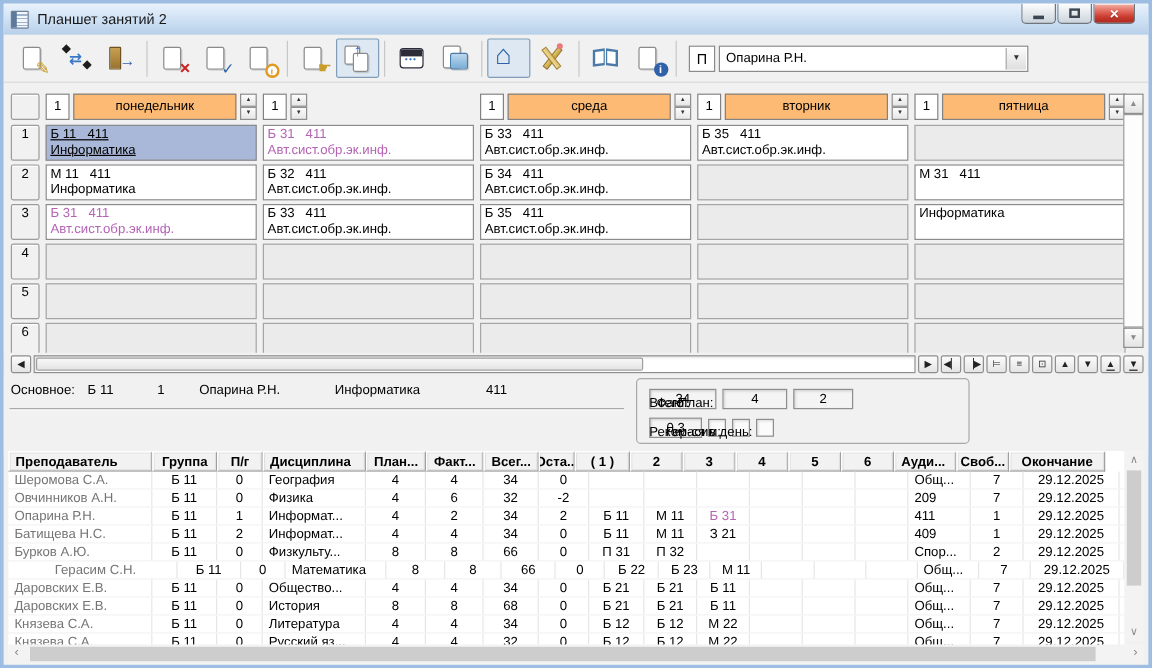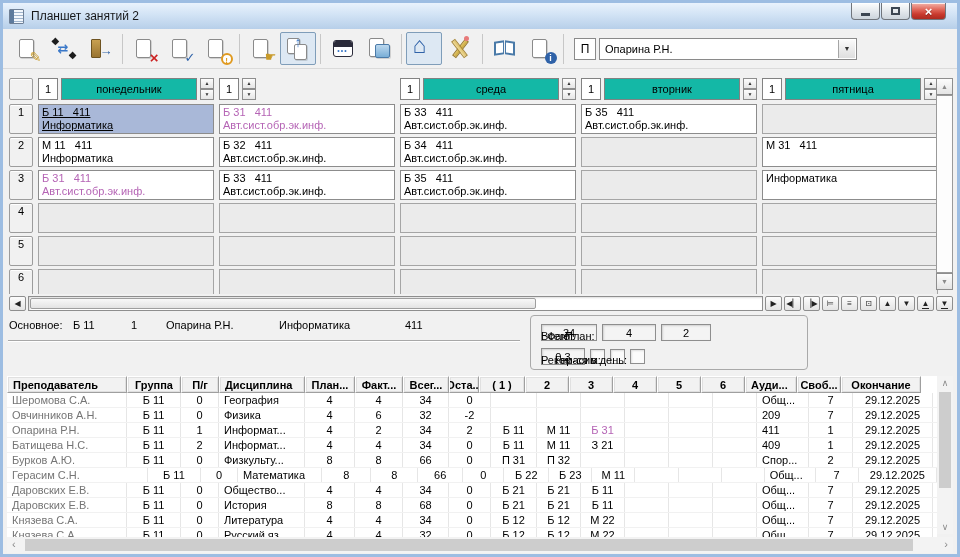--- a/index.html
+++ b/index.html
@@ -52,21 +52,21 @@
     display:flex;align-items:center;justify-content:center;font-size:7px;color:#333;}
   
   .sched{position:absolute;left:0;top:67px;right:0;height:224px;background:#f1f1f1;overflow:hidden;}
   .srow{display:flex;gap:5px;margin-left:6px;}
   .hdr-row{margin-top:8px;margin-bottom:4px;}
   .nbox{width:24px;height:30px;flex:none;background:#f1f1f1;border:1px solid #9c9c9c;border-radius:2px;
     display:flex;justify-content:center;padding-top:1px;box-shadow:inset 0 1px 0 #fff;}
   .nbox.h{height:22px;}
   .dayh{width:176px;height:22px;flex:none;display:flex;gap:3px;}
   .spinval{width:20px;height:22px;background:#fff;border:1px solid #828282;text-align:center;line-height:20px;}
-  .dayname{flex:1;height:22px;background:#14b8a6;border:1px solid #828282;text-align:center;line-height:20px;}
+  .dayname{flex:1;height:22px;background:#fdba74;border:1px solid #828282;text-align:center;line-height:20px;}
   .spin{width:14px;height:22px;display:flex;flex-direction:column;}
   .spin>div{flex:1;border:1px solid #8e8e8e;background:linear-gradient(#fcfcfc,#e6e6e6);
     font-size:5px;text-align:center;color:#333;line-height:9px;}
   .scell{width:176px;height:30px;flex:none;background:#fff;border:1px solid #8c8c8c;
     padding:1px 3px 0;overflow:hidden;line-height:13px;white-space:pre;}
   .scell.empty{background:#ebebeb;border-color:#a5a5a5;}
   .scell.sel{background:#a9b8d8;}
   .scell.sel div{text-decoration:underline;}
   .scell.purple{color:#b564b5;}
   .body-row{margin-bottom:3px;}
@@ -522,21 +522,21 @@
           <div class="dcell" style="width: 44px;">П 32</div>
           <div class="dcell" style="width: 44px;"></div>
           <div class="dcell" style="width: 44px;"></div>
           <div class="dcell" style="width: 44px;"></div>
           <div class="dcell" style="width: 44px;"></div>
           <div class="dcell al" style="width: 52px;">Спор...</div>
           <div class="dcell" style="width: 44px;">2</div>
           <div class="dcell" style="width: 80px;">29.12.2025</div>
         </div>
         <div class="trow drow">
-          <div class="dcell al gray" style="width: 144px;">Герасим С.Н.</div>
+          <div class="dcell al gray" style="width: 144px; text-align: center;">Герасим С.Н.</div>
           <div class="dcell" style="width: 54px;">Б 11</div>
           <div class="dcell" style="width: 38px;">0</div>
           <div class="dcell al" style="width: 86px;">Математика</div>
           <div class="dcell" style="width: 50px;">8</div>
           <div class="dcell" style="width: 48px;">8</div>
           <div class="dcell" style="width: 46px;">66</div>
           <div class="dcell" style="width: 42px;">0</div>
           <div class="dcell" style="width: 46px;">Б 22</div>
           <div class="dcell" style="width: 44px;">Б 23</div>
           <div class="dcell" style="width: 44px;">М 11</div>

